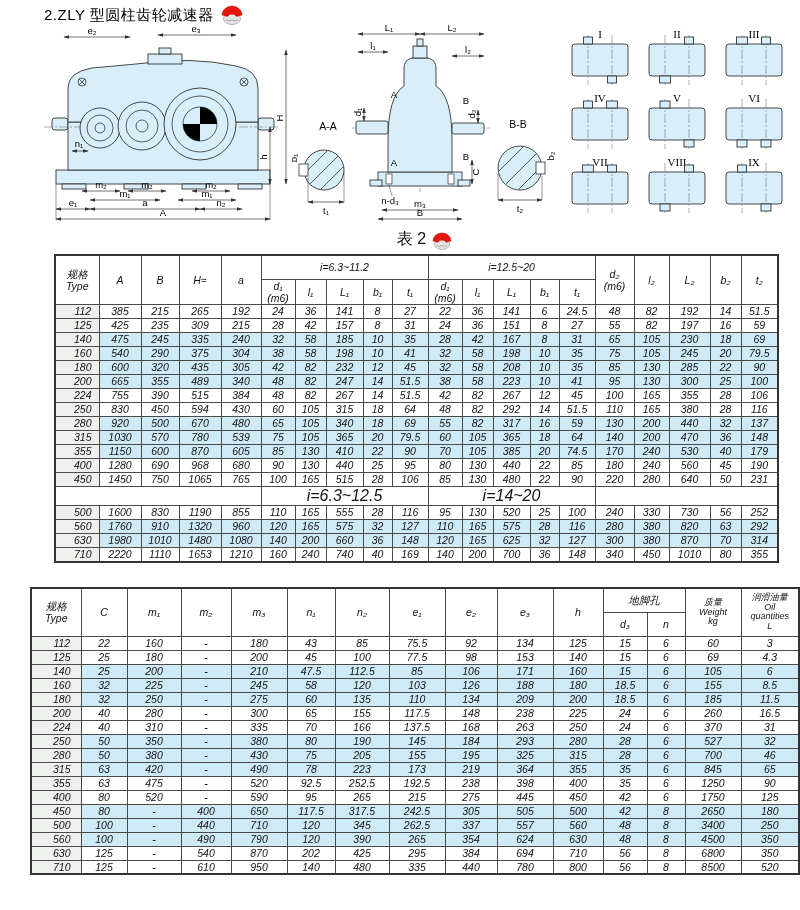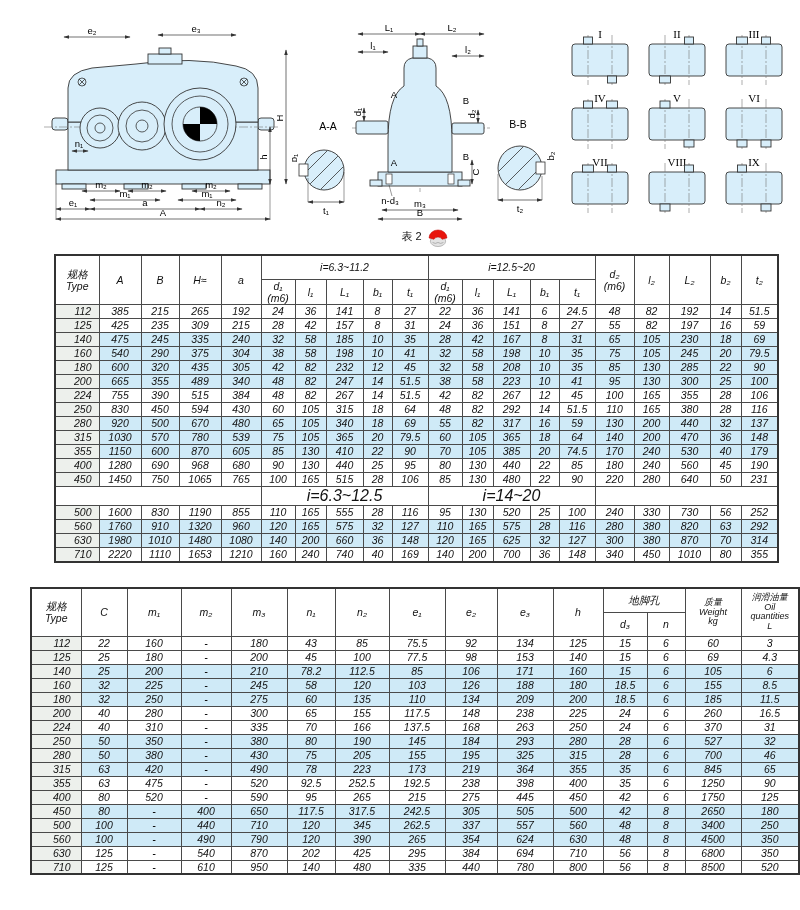--- a/index.html
+++ b/index.html
@@ -21,40 +21,48 @@
   .df{fill:var(--fill);stroke:var(--line);stroke-width:.9;}
   .ln{fill:none;stroke:var(--line);stroke-width:.8;}
   .cl{fill:none;stroke:#777;stroke-width:.6;stroke-dasharray:9 2 2 2;}
   .dim{stroke:var(--line);stroke-width:.7;marker-start:url(#arr);marker-end:url(#arr);}
   .ext{stroke:var(--line);stroke-width:.5;}
   .dimt{font-size:9.5px;text-anchor:middle;fill:#000;}
   .sect-t{font-size:10.5px;text-anchor:middle;fill:#000;}
   .roman{font-family:"Liberation Serif","DejaVu Serif",serif;font-size:11px;text-anchor:middle;fill:#000;}
 
   
-  .cap{position:absolute;top:229px;left:55px;width:740px;display:flex;justify-content:center;align-items:flex-start;gap:5px;font-size:11px;}
+  .cap{position:absolute;top:229px;left:55px;width:740px;display:flex;justify-content:center;align-items:flex-end;gap:5px;font-size:16px;}
   .unit{position:absolute;top:235px;right:66px;font-size:14px;margin-top:40px;}
 
   
   .t1wrap{position:absolute;top:254px;left:54px;}
   .t2wrap{position:absolute;top:587px;left:30px;}
   table{border-collapse:collapse;table-layout:fixed;border:2px solid #333;font-style:italic;}
   th,td{border:1px solid #4a4a4a;text-align:center;vertical-align:middle;font-size:10.5px;font-weight:normal;padding:0 1px;height:14px;line-height:1.15;white-space:pre-line;overflow:hidden;}
   thead th{background:#fff;height:24px;}
   td.typecol{background:var(--typebg);padding-left:12px;}
   tr.hl td{background:var(--hl);}
   tr.hl td.typecol{background:var(--typebg);}
   tr.midrow td{height:13px;font-size:16px;}
   th.small{font-size:9px;line-height:1.05;}
 </style>
 </head>
 <body>
 
 <div class="page">
 
+  <div class="title-row">
+    <span class="t">2.ZLY 型圆柱齿轮减速器</span>
+    <svg width="24" height="20" viewBox="0 0 24 20">
+      <ellipse cx="12" cy="13.5" rx="8.5" ry="6" fill="#e3e3e3" stroke="#9a9a9a" stroke-width=".7"></ellipse>
+      <path d="M2,10 A10,9 0 0 1 22,10 L16.5,11.5 A5,4.5 0 0 0 7.5,11.5 Z" fill="#e8150d" stroke="#b00" stroke-width=".5"></path>
+      <path d="M6,15 q3,2 6,0 q3,2 6,0" fill="none" stroke="#9a9a9a" stroke-width=".8"></path>
+    </svg>
+  </div>
 
   <div class="figs">
 
     <svg width="252" height="198" viewBox="0 0 252 198">
       <defs>
         <marker id="arr" viewBox="0 0 10 10" refX="9" refY="5" markerWidth="8" markerHeight="8" orient="auto-start-reverse">
           <path d="M0,1.8 L10,5 L0,8.2 z" fill="#333"></path>
         </marker>
         <clipPath id="aacp">
             <circle cx="32" cy="52" r="19.5"></circle>
@@ -818,21 +826,21 @@
             <td>6</td>
             <td>69</td>
             <td>4.3</td>
           </tr>
           <tr class="hl">
             <td class="typecol">140</td>
             <td>25</td>
             <td>200</td>
             <td>-</td>
             <td>210</td>
-            <td>78.2</td>
+            <td>47.5</td>
             <td>112.5</td>
             <td>85</td>
             <td>106</td>
             <td>171</td>
             <td>160</td>
             <td>15</td>
             <td>6</td>
             <td>105</td>
             <td>6</td>
           </tr>

